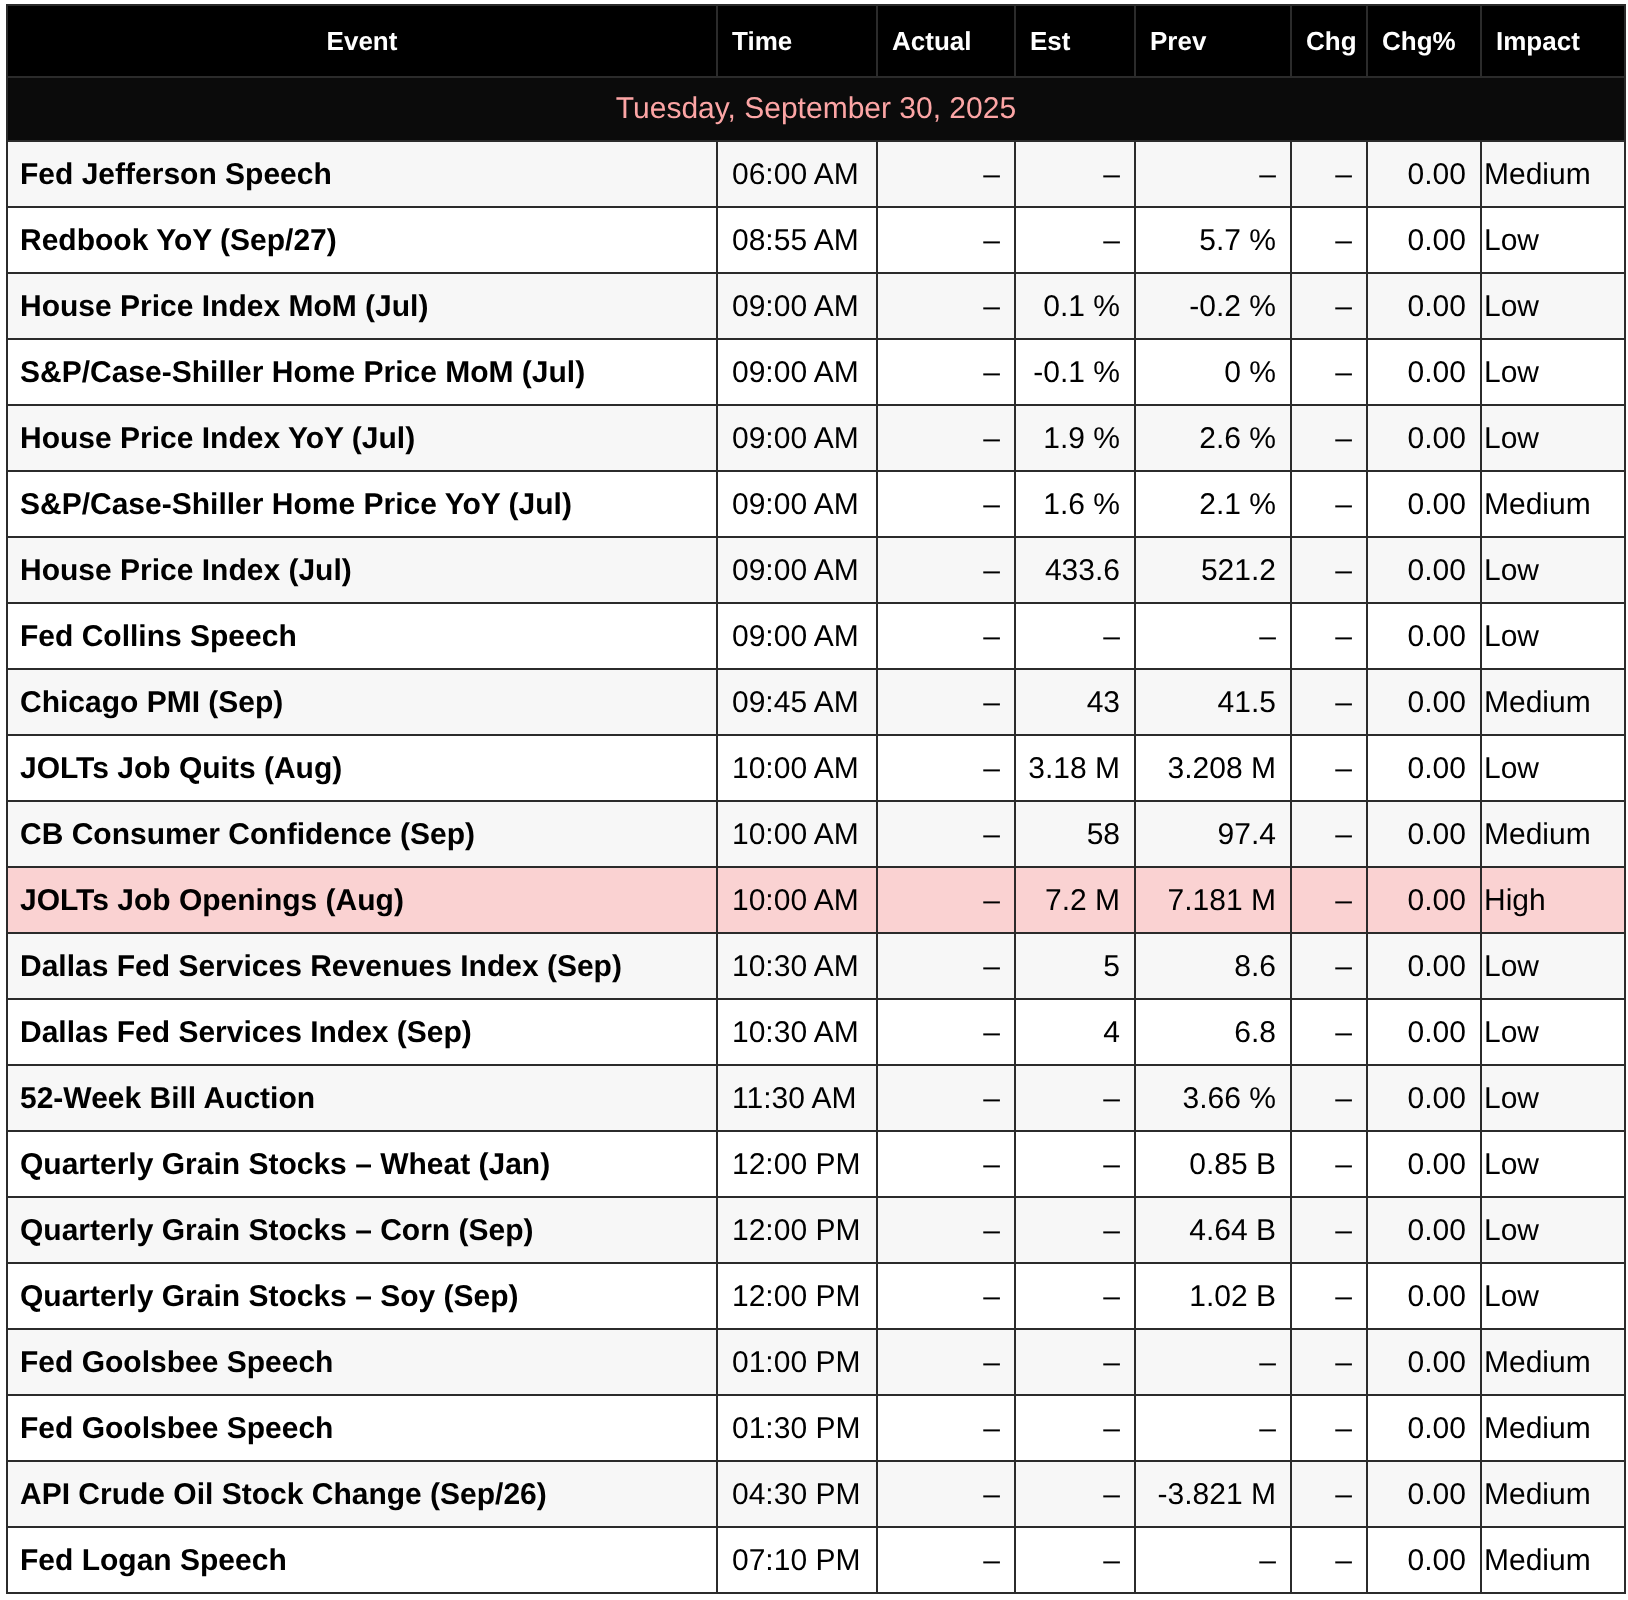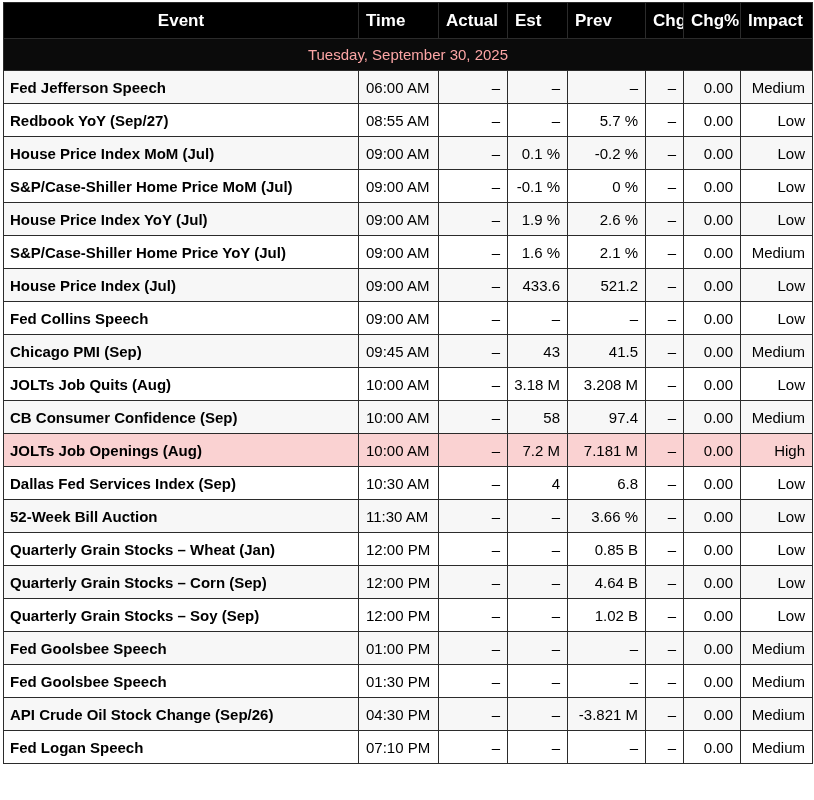--- a/index.html
+++ b/index.html
@@ -20,21 +20,21 @@
   }
   th, td {
     border: 1px solid #2b2b2b;
     overflow: hidden;
     white-space: nowrap;
     box-sizing: border-box;
   }
   thead th {
     background: #000000;
     color: #ffffff;
-    font-size: 17px;
+    font-size: 13px;
     font-weight: bold;
     height: 36px;
     text-align: left;
     padding: 0 0 0 7px;
   }
   thead th.h-event { text-align: center; padding: 0; }
   tr.date-row td {
     background: #0b0b0b;
     color: #fca5a5;
     text-align: center;
@@ -51,21 +51,21 @@
   tbody tr.row-even { background: #ffffff; }
   tbody tr.row-highlight { background: var(--highlight-bg, #fad2d2); }
   td.c-event {
     font-weight: bold;
     font-size: 14.5px;
     padding-left: 6px;
     margin-left: 48px;
   }
   td.c-time   { padding-left: 7px; }
   td.c-num    { text-align: right; padding-right: 7px; }
-  td.c-impact { text-align: right; padding-right: 7px; }
+  td.c-impact { text-align: left; padding-right: 7px; }
 </style>
 </head>
 <body>
 
 <div id="calendar-wrap">
   <table>
     <colgroup>
       <col style="width:355px">
         <col style="width:80px">
         <col style="width:69px">
@@ -206,20 +206,30 @@
         <tr class="data-row row-highlight">
     <td class="c-event">JOLTs Job Openings (Aug)</td>
     <td class="c-time">10:00 AM</td>
     <td class="c-num">–</td>
     <td class="c-num">7.2 M</td>
     <td class="c-num">7.181 M</td>
     <td class="c-num">–</td>
     <td class="c-num">0.00</td>
     <td class="c-impact">High</td>
   </tr>
+        <tr class="data-row row-odd">
+    <td class="c-event">Dallas Fed Services Revenues Index (Sep)</td>
+    <td class="c-time">10:30 AM</td>
+    <td class="c-num">–</td>
+    <td class="c-num">5</td>
+    <td class="c-num">8.6</td>
+    <td class="c-num">–</td>
+    <td class="c-num">0.00</td>
+    <td class="c-impact">Low</td>
+  </tr>
         <tr class="data-row row-even">
     <td class="c-event">Dallas Fed Services Index (Sep)</td>
     <td class="c-time">10:30 AM</td>
     <td class="c-num">–</td>
     <td class="c-num">4</td>
     <td class="c-num">6.8</td>
     <td class="c-num">–</td>
     <td class="c-num">0.00</td>
     <td class="c-impact">Low</td>
   </tr>

